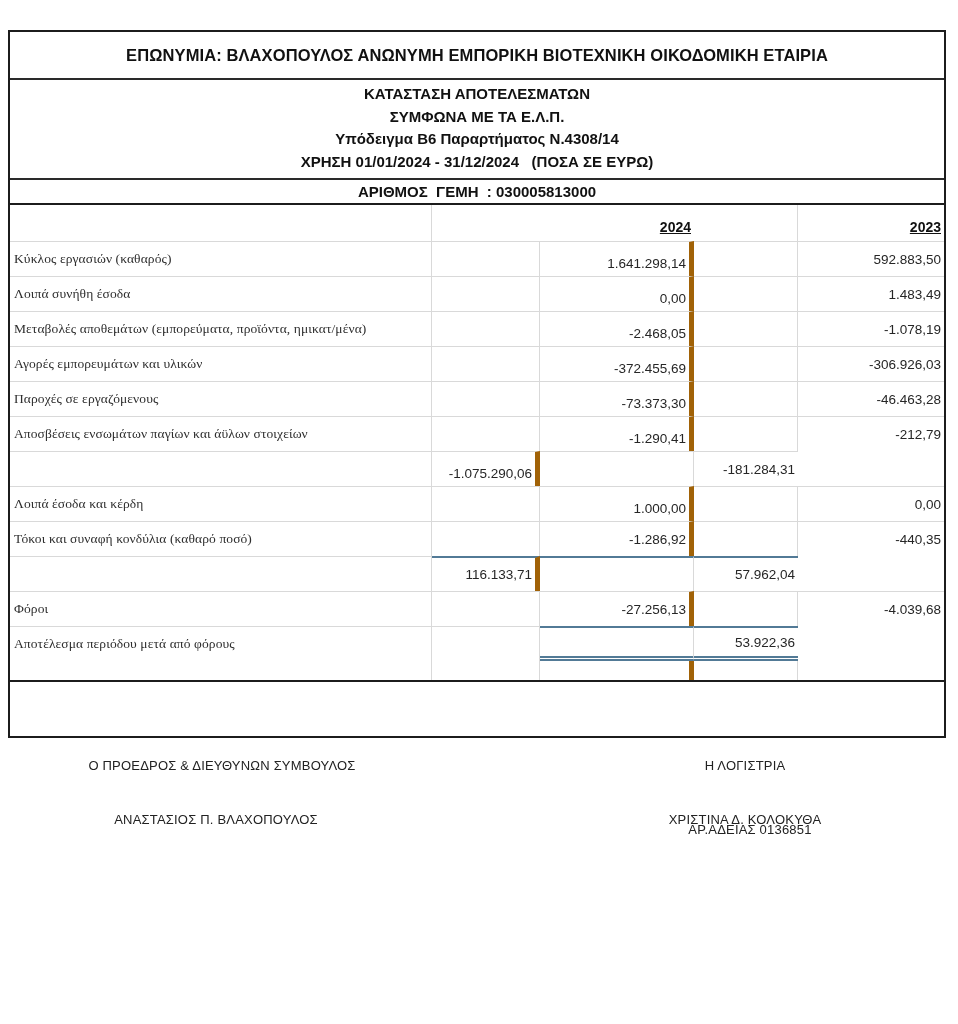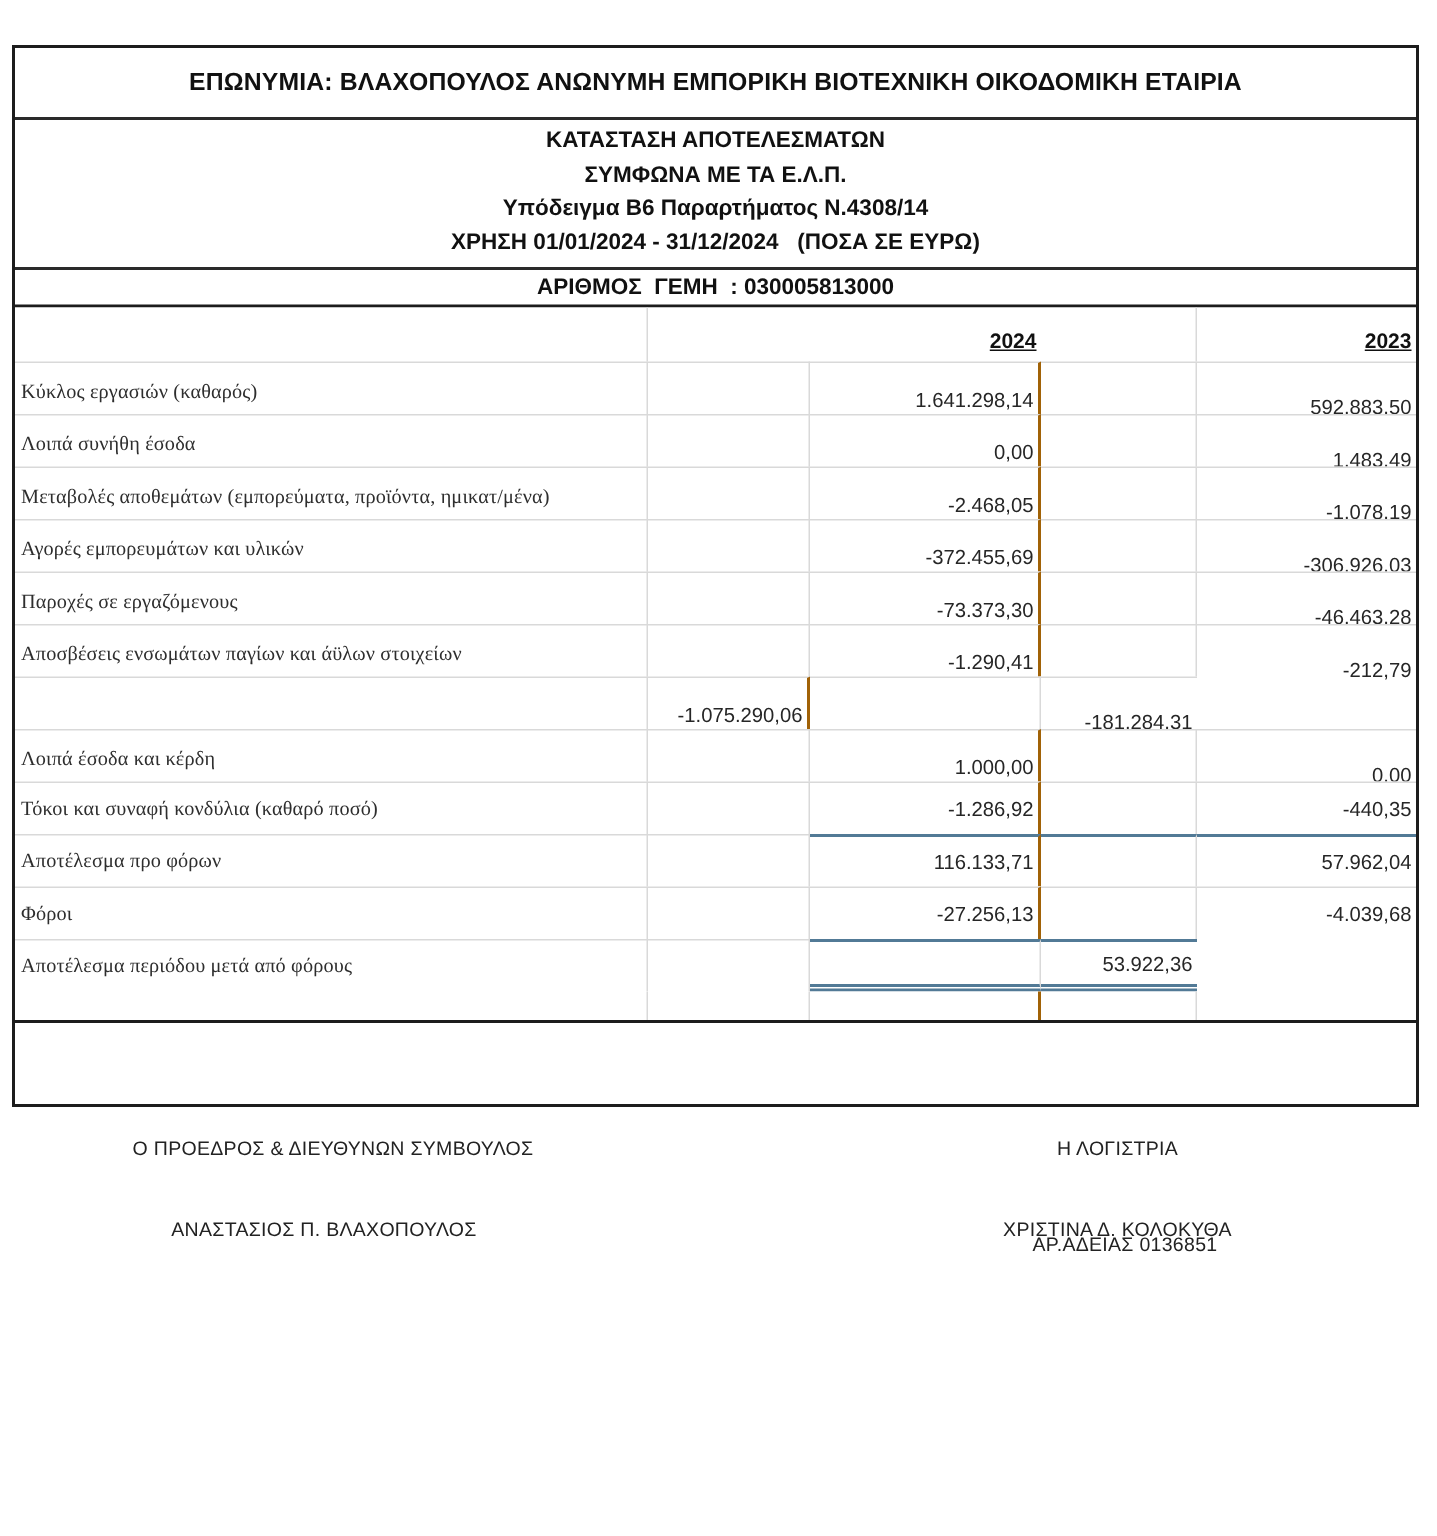--- a/index.html
+++ b/index.html
@@ -33,39 +33,39 @@
   
   .fin-table{display:flex;flex-direction:column;}
   .t-row{display:grid;grid-template-columns:422px 108px 154px 104px 1fr;}
   .t-row.header{height:36px;}
   .t-row.data{height:35px;}
   .t-row.spacer-row{height:19px;}
   .cell{box-sizing:border-box;position:relative;background:#fff;}
   
   .v1{border-right:1px solid #d9d9d9;font-family:Liberation Serif, serif;}
   .v2{border-right:1px solid #d9d9d9;}
-  .v3{border-right:2px solid #a16207;}
+  .v3{border-right:5px solid #a16207;}
   .v4{border-right:1px solid #d9d9d9;}
   .header .hcell{
     display:flex;align-items:flex-end;justify-content:flex-end;
     font-weight:bold;font-size:14px;padding:0 3px 6px 0;color:#111;
   }
   .header .hcell span{text-decoration:underline;}
   .label-cell{
     display:flex;align-items:center;
     font-size:13.5px;color:#2e2e2e;padding-left:4px;letter-spacing:.1px;
     overflow:hidden;white-space:nowrap;
   }
   .val-cell{
     display:flex;justify-content:flex-end;
     font-size:13.5px;color:#262626;padding:0 3px;
   }
   .val-mid{align-items:center;}
   .val-low{align-items:flex-end;padding-bottom:5px;}
-  .val-high{align-items:flex-start;padding-top:22px;}
+  .val-high{align-items:flex-start;padding-top:10px;}
   
   .rule-top{border-top:2px solid #527a96 !important;}
   .rule-double{border-bottom:5px double #527a96 !important;}
   .table-end-line{border-bottom:2px solid #1c1c1c;}
   
   .sig-section{flex:1;position:relative;}
   .sig-text{
     position:absolute;transform:translateX(-50%);
     font-size:13px;color:#222;white-space:pre;letter-spacing:.2px;text-align:center;
   }
@@ -165,21 +165,20 @@
           <div class="cell val-cell val-high hline-top">0,00</div>
         </div>
         <div class="t-row data">
           <div class="cell v1 label-cell gt">Τόκοι και συναφή κονδύλια (καθαρό ποσό)</div>
           <div class="cell v2 gt"></div>
           <div class="cell v3 val-cell val-mid hline-top">-1.286,92</div>
           <div class="cell v4 hline-top"></div>
           <div class="cell val-cell val-mid hline-top">-440,35</div>
         </div>
         <div class="t-row data">
-          <div class="cell v1 label-cell gt">Αποτέλεσμα προ φόρων</div>
           <div class="cell v2 gt"></div>
           <div class="cell v3 val-cell val-mid rule-top">116.133,71</div>
           <div class="cell v4 rule-top"></div>
           <div class="cell val-cell val-mid rule-top">57.962,04</div>
         </div>
         <div class="t-row data">
           <div class="cell v1 label-cell gt">Φόροι</div>
           <div class="cell v2 gt"></div>
           <div class="cell v3 val-cell val-mid hline-top">-27.256,13</div>
           <div class="cell v4 hline-top"></div>

